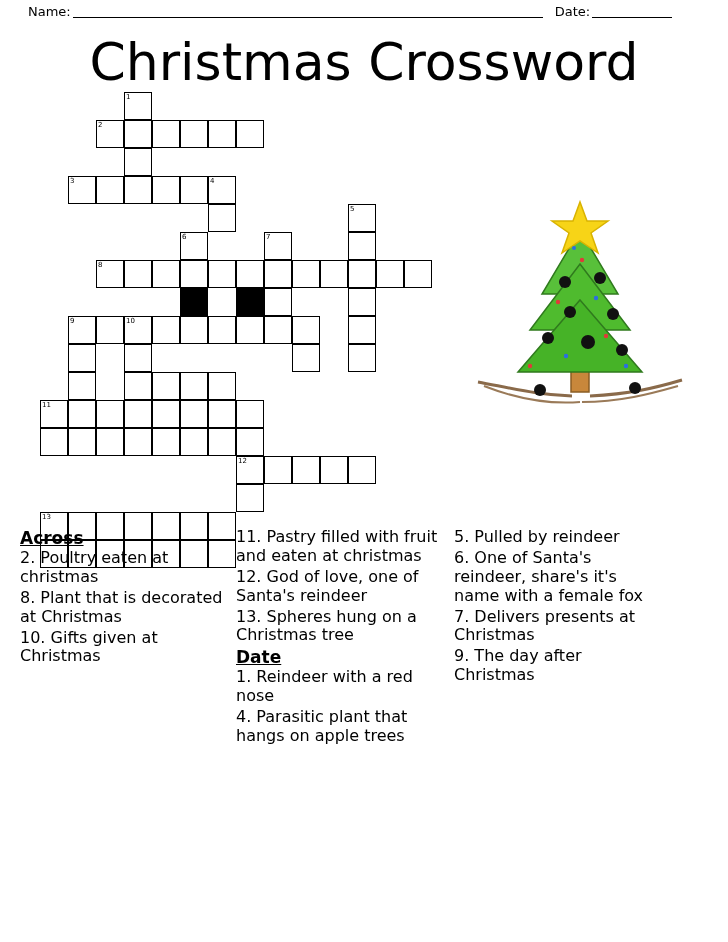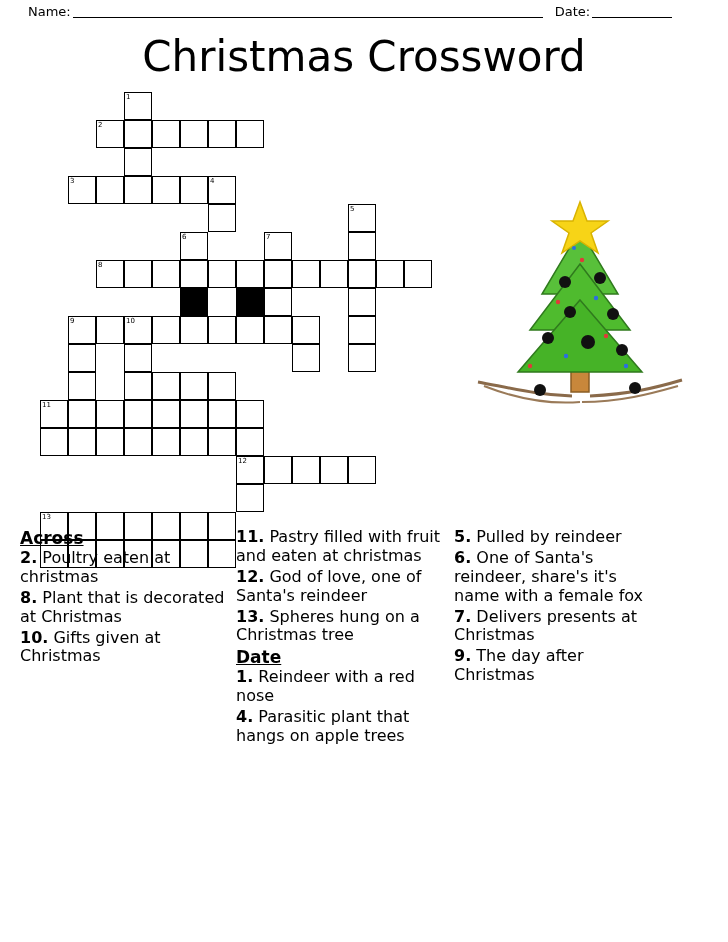--- a/index.html
+++ b/index.html
@@ -45,21 +45,21 @@
   .date-rule { width: 80px; }
   .date-label { margin-left: 10px; }
 
   
   .title {
     position: absolute;
     top: 32px;
     left: 0;
     width: 728px;
     text-align: center;
-    font-size: 42px;
+    font-size: 52px;
     font-weight: 400;
     letter-spacing: 0px;
     font-family: "DejaVu Sans", sans-serif;
   }
 
   
   .grid-area {
     position: absolute;
     top: 92px;
     left: 40px;
@@ -109,21 +109,21 @@
   }
   .col {
     width: 210px;
   }
   .col-2 { width: 212px; }
   .col-3 { width: 212px; }
   .clue {
     margin-bottom: 2px;
   }
   .clue b {
-    font-weight: bold;
+    font-weight: normal;
   }
   .section-head {
     font-weight: bold;
     text-decoration: underline;
     font-size: 17px;
     margin-bottom: 1px;
     display: inline-block;
   }
 </style>
 </head>

